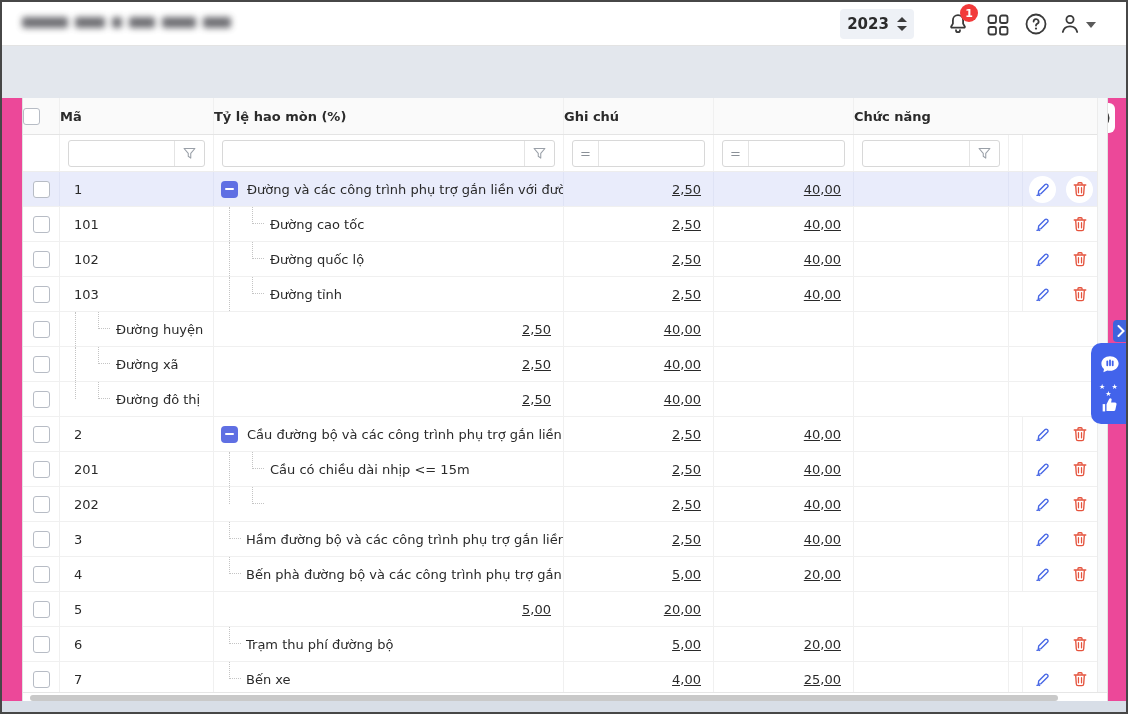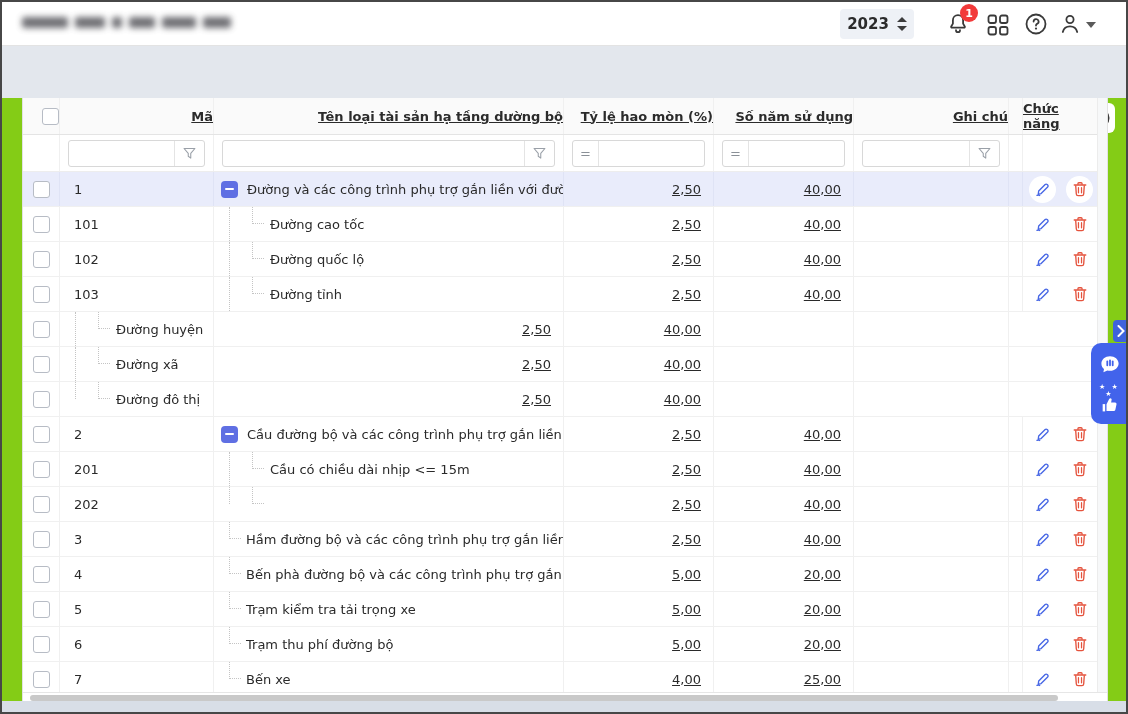--- a/index.html
+++ b/index.html
@@ -1,17 +1,17 @@
 <!DOCTYPE html>
 <html><head>
 <meta charset="utf-8">
 <style>
   html,body{margin:0;padding:0;background:#9aa0a8;}
   *{box-sizing:border-box;font-family:"DejaVu Sans","Liberation Sans",sans-serif;}
-  .window{position:relative;width:1128px;height:714px;border:2px solid #474747;background:#84cc16;overflow:hidden;}
+  .window{position:relative;width:1128px;height:714px;border:2px solid #474747;background:#ec4899;overflow:hidden;}
 
   
   .topbar{position:absolute;left:0;top:0;width:100%;height:44px;background:#ffffff;border-bottom:1px solid #e3e3e3;}
   .org-blur{position:absolute;left:20px;top:15px;display:flex;gap:7px;filter:blur(3px);opacity:.8;}
   .org-blur span{display:inline-block;height:11px;background:#4c4c52;border-radius:2px;}
   .year-select{position:absolute;left:838px;top:7px;width:74px;height:30px;background:#eef1f6;border-radius:4px;display:flex;align-items:center;justify-content:center;gap:8px;cursor:pointer;}
   .year-select .yr{font-size:15px;font-weight:bold;color:#2b2b2b;}
   .iconbtn{position:absolute;display:flex;align-items:center;justify-content:center;cursor:pointer;}
   .bell{left:942px;top:8px;width:28px;height:28px;}
   .badge{position:absolute;left:958px;top:2px;min-width:18px;height:18px;border-radius:9px;background:#f23a3a;color:#fff;font-size:11px;font-weight:bold;display:flex;align-items:center;justify-content:center;padding:0 4px;}
@@ -38,21 +38,21 @@
 
   
   .card{position:absolute;left:20px;top:96px;width:1086px;height:605px;background:#fff;border:1px solid #e2e2e2;border-top:none;}
   .vscroll{position:absolute;right:0;top:0;bottom:10px;width:10px;background:#f7f8f9;border-left:1px solid #ececec;}
   .grid-area{position:absolute;left:0;top:0;right:10px;bottom:10px;overflow:hidden;}
   .trow{display:grid;grid-template-columns:37px 154px 350px 150px 140px 155px 14px 76px;height:35px;background:#fff;border-bottom:1px solid #f0f0f0;}
   .thead{height:37px;background:#fafafa;border-bottom:1px solid #e4e4e4;}
   .tfilter{height:37px;border-bottom:1px solid #ededed;}
   .cell{display:flex;align-items:center;border-right:1px solid #f0f0f0;font-size:13px;color:#2a2a2a;overflow:hidden;position:relative;}
   .cell:last-child{border-right:none;}
-  .thead .cell{justify-content:flex-end;font-weight:bold;color:#2b2b2b;text-decoration:underline;}
+  .thead .cell{justify-content:flex-start;font-weight:bold;color:#2b2b2b;}
   .c-check{justify-content:center;}
   .checkbox{width:17px;height:17px;border:1.5px solid #b7bcc5;border-radius:3px;background:#fff;cursor:pointer;}
   .c-code{padding-left:14px;}
   .c-num{justify-content:flex-end;padding-right:12px;text-decoration:underline;}
   .c-actions{justify-content:center;gap:10px;border-right:none;}
   .trow.highlight{background:#e9ecfb;}
   .trow.highlight .cell{border-right-color:#dfe3f5;border-bottom:0;}
   .name-text{white-space:nowrap;overflow:hidden;}
   .toggle{display:none;width:17px;height:17px;border-radius:4px;background:#5f6fe3;margin:0 9px 0 7px;flex:0 0 auto;align-items:center;justify-content:center;cursor:pointer;}
   .toggle .minus{width:9px;height:2px;background:#fff;border-radius:1px;}
@@ -181,27 +181,21 @@
     <div class="grid-area">
 
       <div class="trow thead">
         <div class="cell c-check">
             <span class="checkbox"></span>
           </div>
         <div class="cell">
             <span>Mã</span>
           </div>
         <div class="cell">
-            <span>Tên loại tài sản hạ tầng dường bộ</span>
-          </div>
-        <div class="cell">
             <span>Tỷ lệ hao mòn (%)</span>
-          </div>
-        <div class="cell">
-            <span>Số năm sử dụng</span>
           </div>
         <div class="cell">
             <span>Ghi chú</span>
           </div>
         <div class="cell"></div>
         <div class="cell">
             <span>Chức năng</span>
           </div>
       </div>
 
@@ -726,26 +720,20 @@
       </span>
     </div>
   </div>
           <div class="trow leaf">
     <div class="cell c-check">
               <span class="checkbox"></span>
             </div>
     <div class="cell c-code">
               <span>5</span>
             </div>
-    <div class="cell c-name">
-
-      <span class="guide-l"></span>
-
-      <span class="name-text">Trạm kiểm tra tải trọng xe</span>
-    </div>
     <div class="cell c-num">
               <span>5,00</span>
             </div>
     <div class="cell c-num">
               <span>20,00</span>
             </div>
     <div class="cell">
               <span></span>
             </div>
     <div class="cell"></div>

